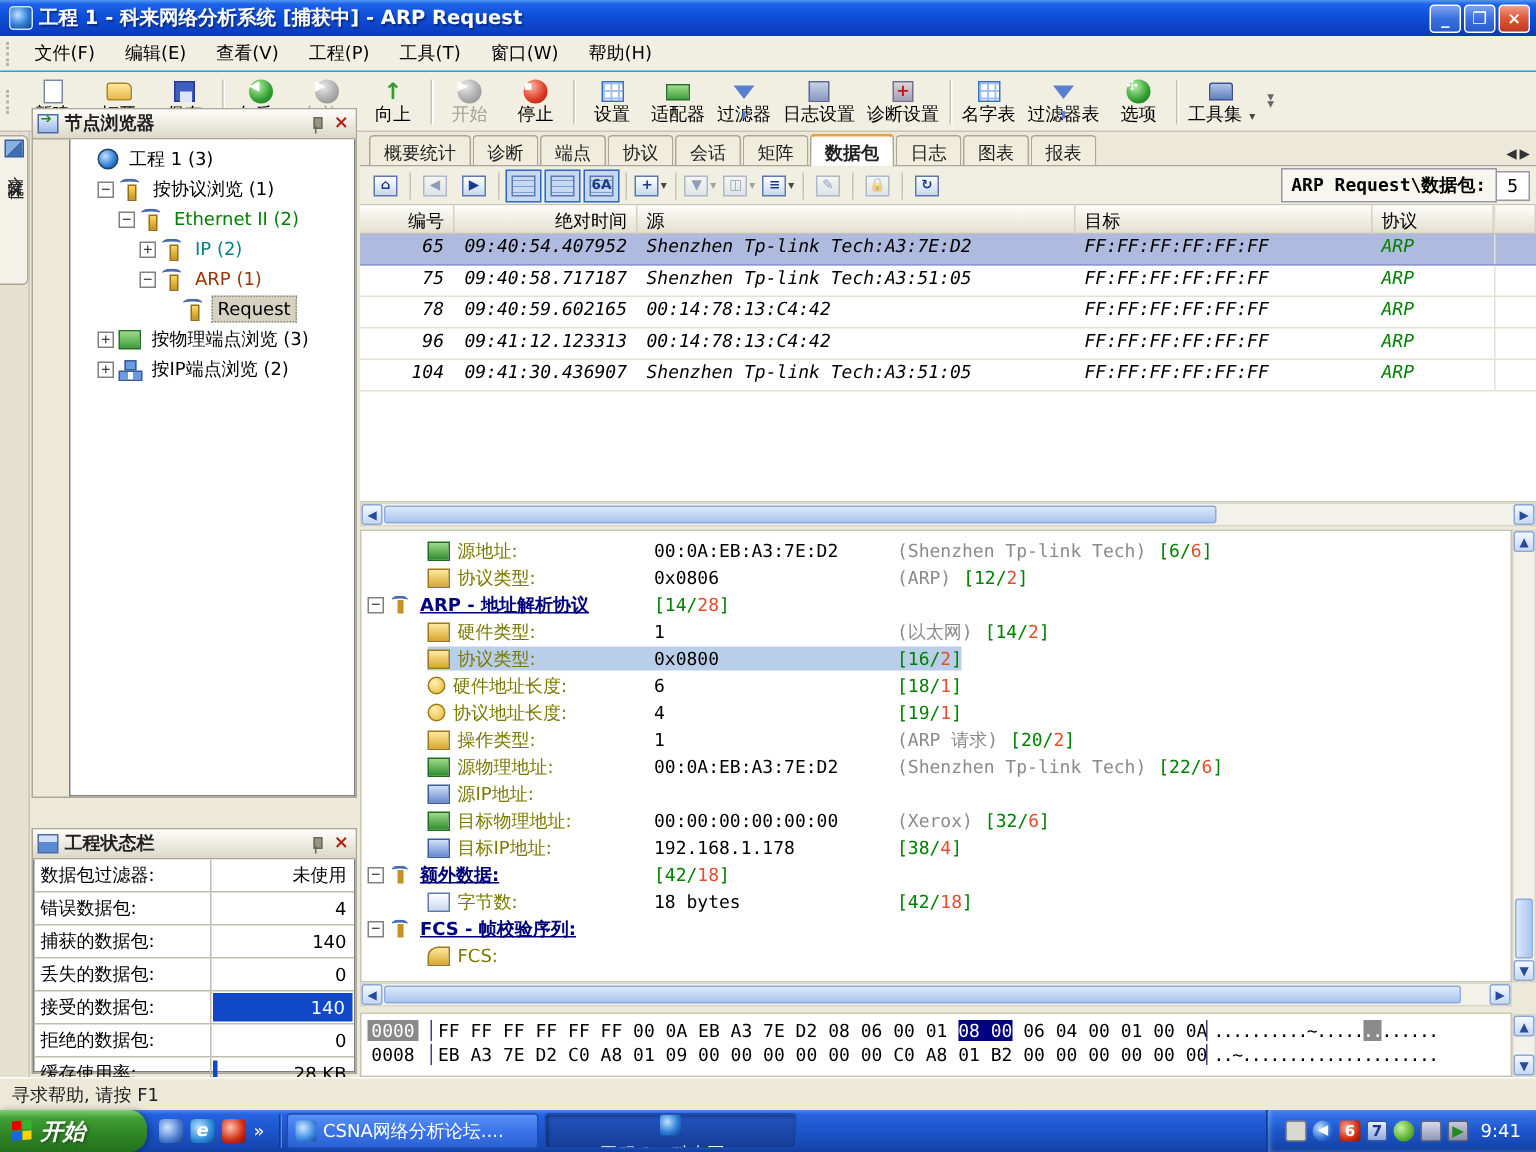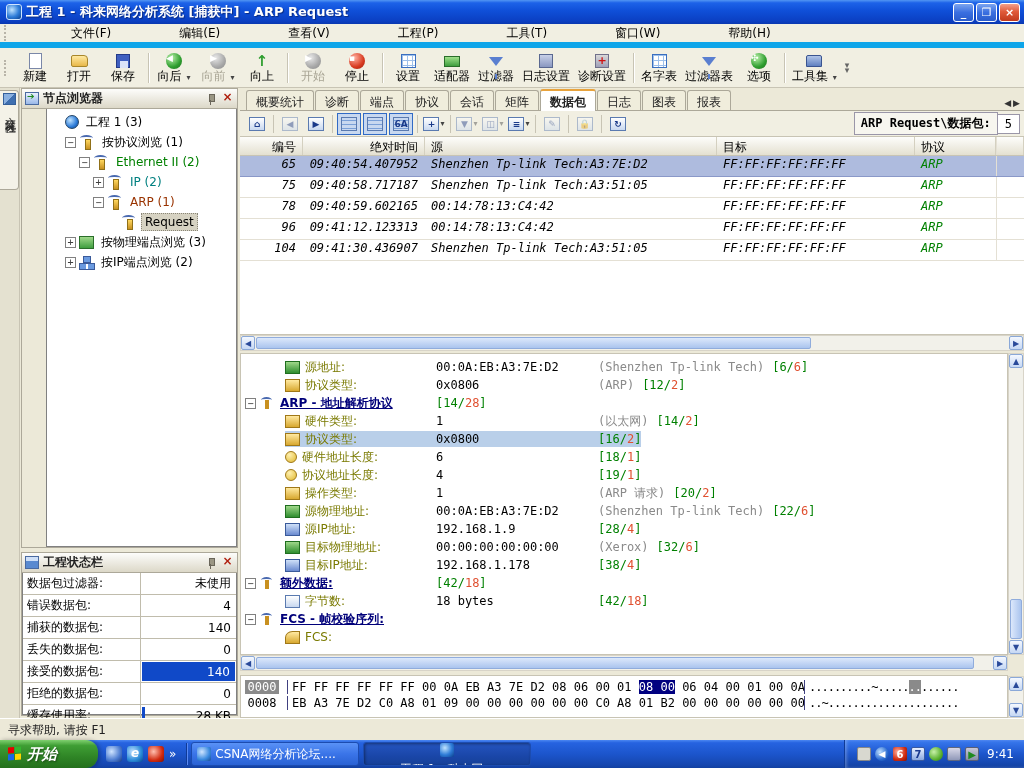--- a/index.html
+++ b/index.html
@@ -15,21 +15,21 @@
     background:radial-gradient(circle at 35% 35%,#bfe3ff 0%,#2e7cd8 55%,#0a3f8c 100%); border:1px solid #cfe4ff; }
   #title-text { font-weight:bold; font-size:13px; text-shadow:1px 1px 1px #0a2a80; flex:1; white-space:nowrap; overflow:hidden; }
   .winbtns { display:flex; gap:2px; }
   .winbtn { width:21px; height:19px; border-radius:3px; border:1px solid #fff; color:#fff;
     display:flex; align-items:center; justify-content:center; font-size:11px; font-weight:bold;
     background:linear-gradient(180deg,#7ba4ef 0%,#3a6fe0 50%,#2a5ccc 100%); }
   .winbtn.close { background:linear-gradient(180deg,#f3a08b 0%,#e05a3a 45%,#c13a1d 100%); }
 
   
   #menubar { position:absolute; left:0; top:24px; width:1024px; height:24px; background:#f1efe2;
-    border-bottom:6px solid #0ea5e9; display:flex; align-items:center;gap:48px; }
+    border-bottom:1px solid #0ea5e9; display:flex; align-items:center; }
   .grip { width:5px; height:16px; margin:0 4px; border-left:2px dotted #b8b4a8; }
   .menu-item { padding:3px 10px; color:#000; }
 
   
   #toolbar { position:absolute; left:0; top:48px; width:1024px; height:40px; background:#f1efe2;
     border-bottom:1px solid #c8c4b4; display:flex; align-items:center; }
   .tbtn { display:flex; flex-direction:column; align-items:center; justify-content:center;
     min-width:44px; height:38px; padding:1px 4px; color:#000; }
   .tbtn .lbl { font-size:12px; line-height:13px; white-space:nowrap; }
   .tbtn.disabled .lbl { color:#a8a494; }
@@ -59,21 +59,21 @@
   
   #leftstrip { position:absolute; left:0; top:88px; width:20px; height:630px; background:#e4e1d0; border-right:1px solid #c8c4b4; }
   #community-tab { position:absolute; left:0; top:2px; width:19px; height:100px; background:#f4f2e8;
     border:1px solid #aca899; border-left:none; border-radius:0 4px 4px 0;
     display:flex; flex-direction:column; align-items:center; padding-top:2px; }
   #community-tab .cicon { width:13px; height:12px; background:linear-gradient(135deg,#8ab0e0 50%,#3f6fb0 50%); border:1px solid #345f9a; margin-bottom:3px; }
   #community-tab .vtext { writing-mode:vertical-rl; font-size:11px; color:#222; letter-spacing:2px; }
 
   
   .dock { position:absolute; background:#ece9d8; border:1px solid #aca899; }
-  #node-panel { left:21px; top:88px; width:217px; height:460px; }
+  #node-panel { left:21px; top:72px; width:217px; height:460px; }
   #status-panel { left:21px; top:552px; width:217px; height:164px; }
   .dock-head { height:20px; background:linear-gradient(180deg,#fdfdfb,#dcd8c8); border-bottom:1px solid #aca899;
     display:flex; align-items:center; padding:0 3px; gap:4px; }
   .dock-title { flex:1; font-weight:bold; color:#222; white-space:nowrap; overflow:hidden; }
   .dock-ic { width:14px; height:13px; border:1px solid #4a6aa0; background:linear-gradient(180deg,#e8f0ff,#9ab8e8); position:relative; }
   .dock-ic::after { content:"➔"; position:absolute; left:1px; top:-2px; font-size:9px; color:#1f8a1f; }
   .dock-ic2 { width:14px; height:13px; border:1px solid #4a6aa0; background:linear-gradient(180deg,#cfe0f8 40%,#5a8ad0 40%); }
   .pin { width:12px; height:12px; position:relative; }
   .pin::before { content:""; position:absolute; left:4px; top:1px; width:4px; height:6px; background:#9a9684; border:1px solid #6a665a; }
   .pin::after { content:""; position:absolute; left:5px; top:7px; width:1px; height:5px; background:#6a665a; }
@@ -707,24 +707,20 @@
             <span class="dnote">(Shenzhen Tp-link Tech)</span>
             <span class="dbr"><span class="g">[22/</span><span class="r">6</span><span class="g">]</span></span>
           </span>
         </div>
         <div class="drow">
           <span style="width: 44px; flex: 0 0 auto;"></span>
           <span class="dleft" style="width: 151px;">
             <span class="dicon di-ip"></span>
             <span class="dlabel">源IP地址:</span>
           </span>
-          <span class="dright">
-            <span class="dval">192.168.1.9</span>
-            <span class="dbr"><span class="g">[28/</span><span class="r">4</span><span class="g">]</span></span>
-          </span>
         </div>
         <div class="drow">
           <span style="width: 44px; flex: 0 0 auto;"></span>
           <span class="dleft" style="width: 151px;">
             <span class="dicon di-mac"></span>
             <span class="dlabel">目标物理地址:</span>
           </span>
           <span class="dright">
             <span class="dval">00:00:00:00:00:00</span>
             <span class="dnote">(Xerox)</span>

